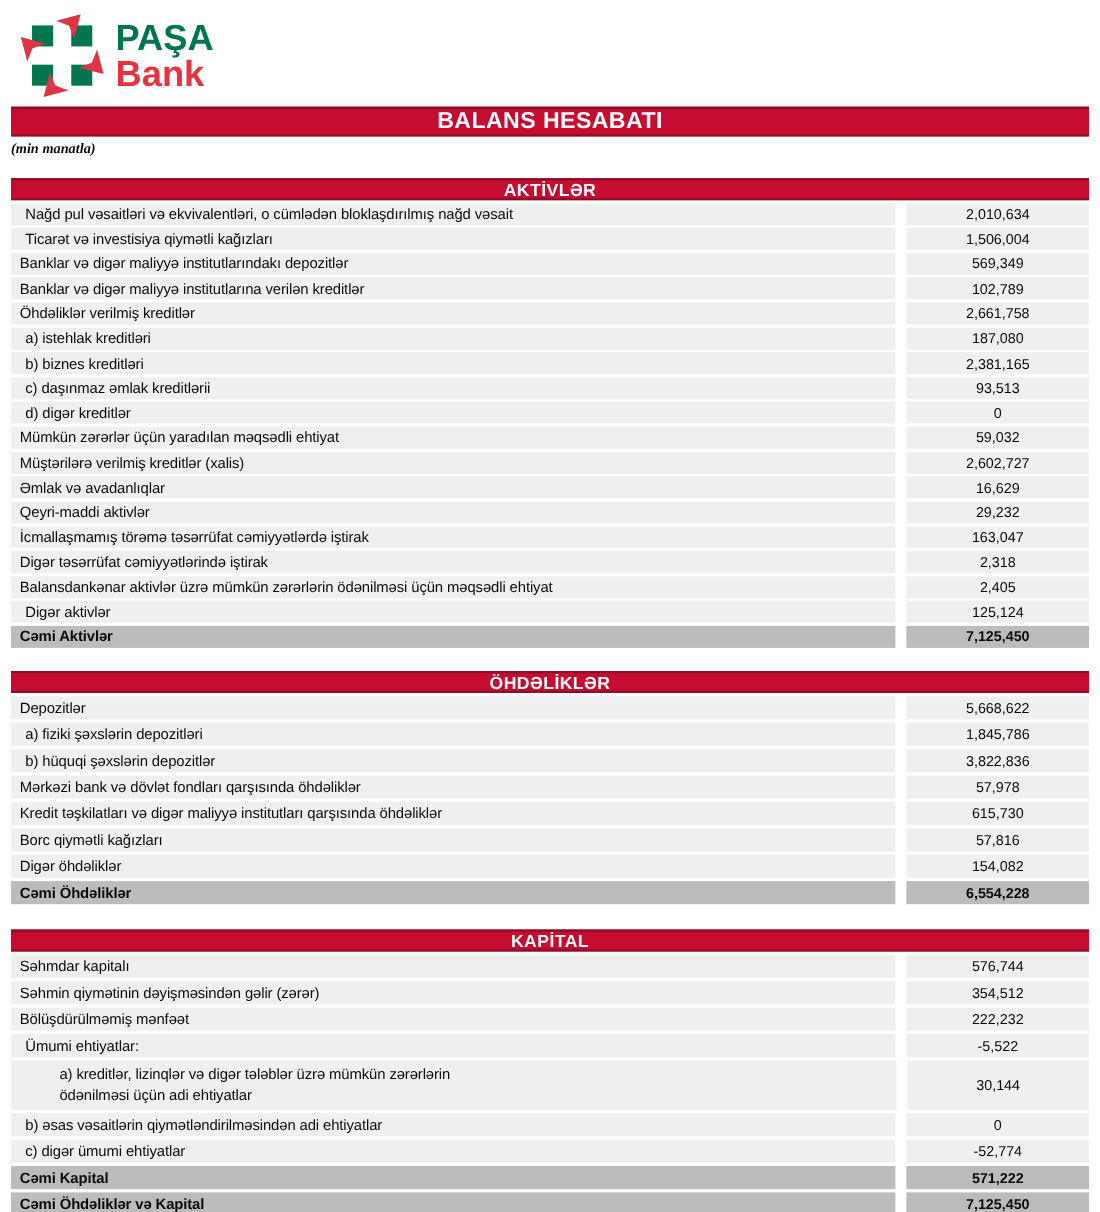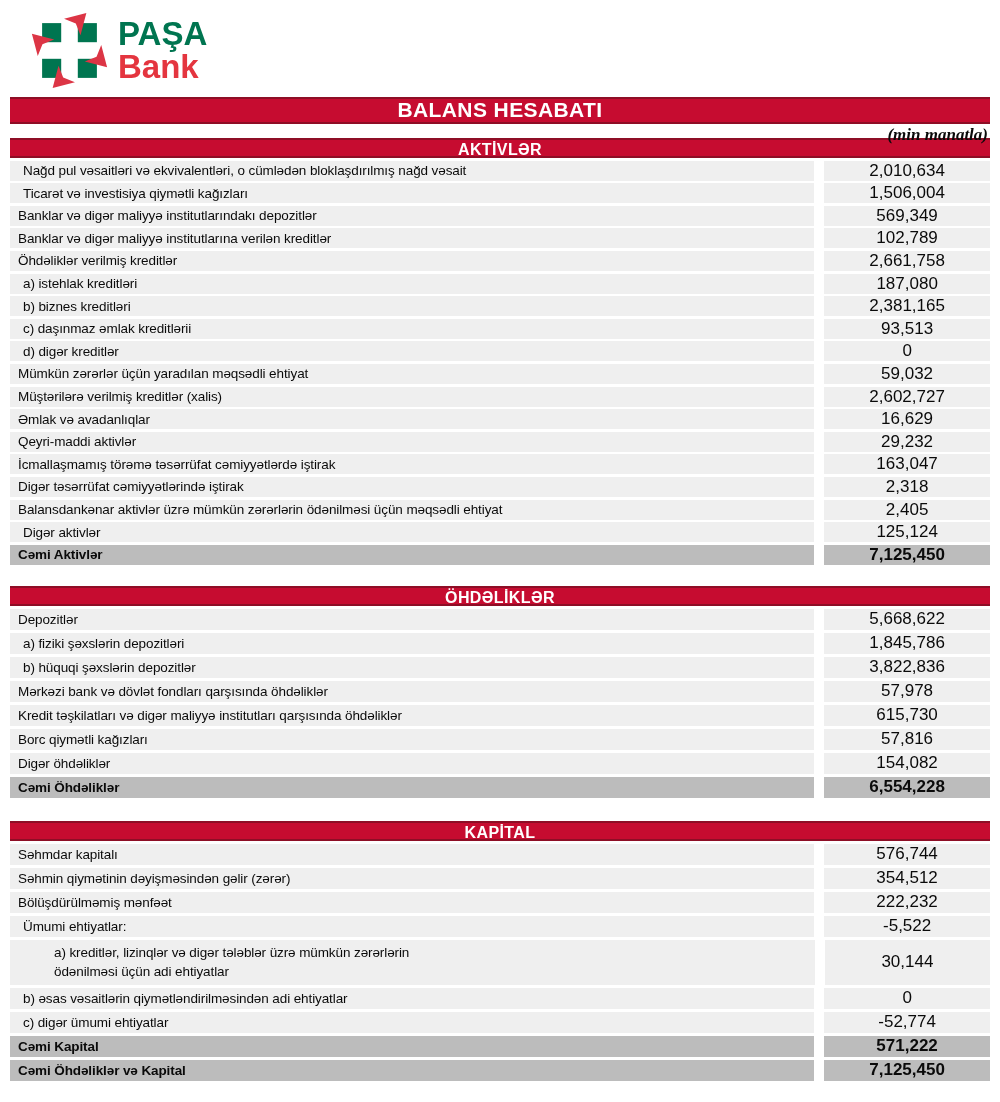--- a/index.html
+++ b/index.html
@@ -6,57 +6,57 @@
   html,body { margin:0; padding:0; background:#ffffff; }
   body {
     width:1000px; height:1102px; overflow:hidden;
     font-family:"Liberation Sans","DejaVu Sans",sans-serif;
     color:#0a0a0a;
     --bar:#C60C30; --bardark:#8E0E26; --rowbg:#EFEFEF; --totalbg:#BCBCBC;
   }
   .page { position:relative; width:1000px; height:1102px; }
 
   
-  .brand { height:97px; padding:9px 0 0 28px; display:flex; align-items:flex-start; }
+  .brand { height:97px; padding:9px 0 0 15px; display:flex; align-items:flex-start; }
   .brand svg { width:83px; height:83px; display:block; }
   .brand-text { padding:8px 0 0 7px; font-weight:bold; font-size:33px; line-height:33px; }
   .brand-green { color:var(--logo-green,#007550); }
   .brand-red   { color:var(--logo-red2,#E4353F); }
 
   
   .titlebar {
     margin:0 10px; height:27px; background:var(--bar);
     border-top:2px solid var(--bardark); border-bottom:2px solid var(--bardark);
     color:#fff; font-weight:bold; font-size:21px; letter-spacing:.4px;
     text-align:center; line-height:22px;
   }
   .unit-note {
-    margin:0 10px; height:14px; text-align:right; padding-right:2px;
+    margin:0 10px; height:38px; text-align:left; padding-right:2px;
     font-family:"Liberation Serif","DejaVu Serif",serif;
-    font-style:italic; font-weight:bold; font-size:17px; line-height:22px;
+    font-style:italic; font-weight:bold; font-size:13px; line-height:22px;
   }
   .section-bar {
     margin:0 10px; height:20px; background:var(--bar);
     border-top:2px solid var(--bardark); border-bottom:2px solid var(--bardark);
     color:#fff; font-weight:bold; font-size:16px; letter-spacing:.4px;
     text-align:center; line-height:19px;
   }
 
   
   .rows { margin:0 10px; }
   .row  { display:flex; margin-top:3px; height:21px; }
   .sec-aktivler .row { margin-top:2.6px; height:20px; }
   .cell { background:var(--rowbg); }
   .label {
     width:896px; padding-left:8px; display:flex; align-items:center;
     font-size:13.5px; letter-spacing:-.1px;
   }
   .value {
     width:185px; margin-left:10px; display:flex; align-items:center; justify-content:center;
-    font-size:17px;
+    font-size:13px;
   }
   .row.indent .label { padding-left:13px; }
   .row.total .cell { background:var(--totalbg); font-weight:bold; }
   .row.tall { height:45px; }
   .row.tall .label { white-space:pre-line; line-height:19px;padding-left:44px; }
   .sec-ohdelikler { margin-top:21px; }
   .sec-kapital    { margin-top:23px; }
 </style>
 </head>
 <body style="--bar: #C60C30; --bardark: #8E0E26; --rowbg: #EFEFEF; --totalbg: #BCBCBC; --logo-green: #007550; --logo-red2: #E4353F;">

